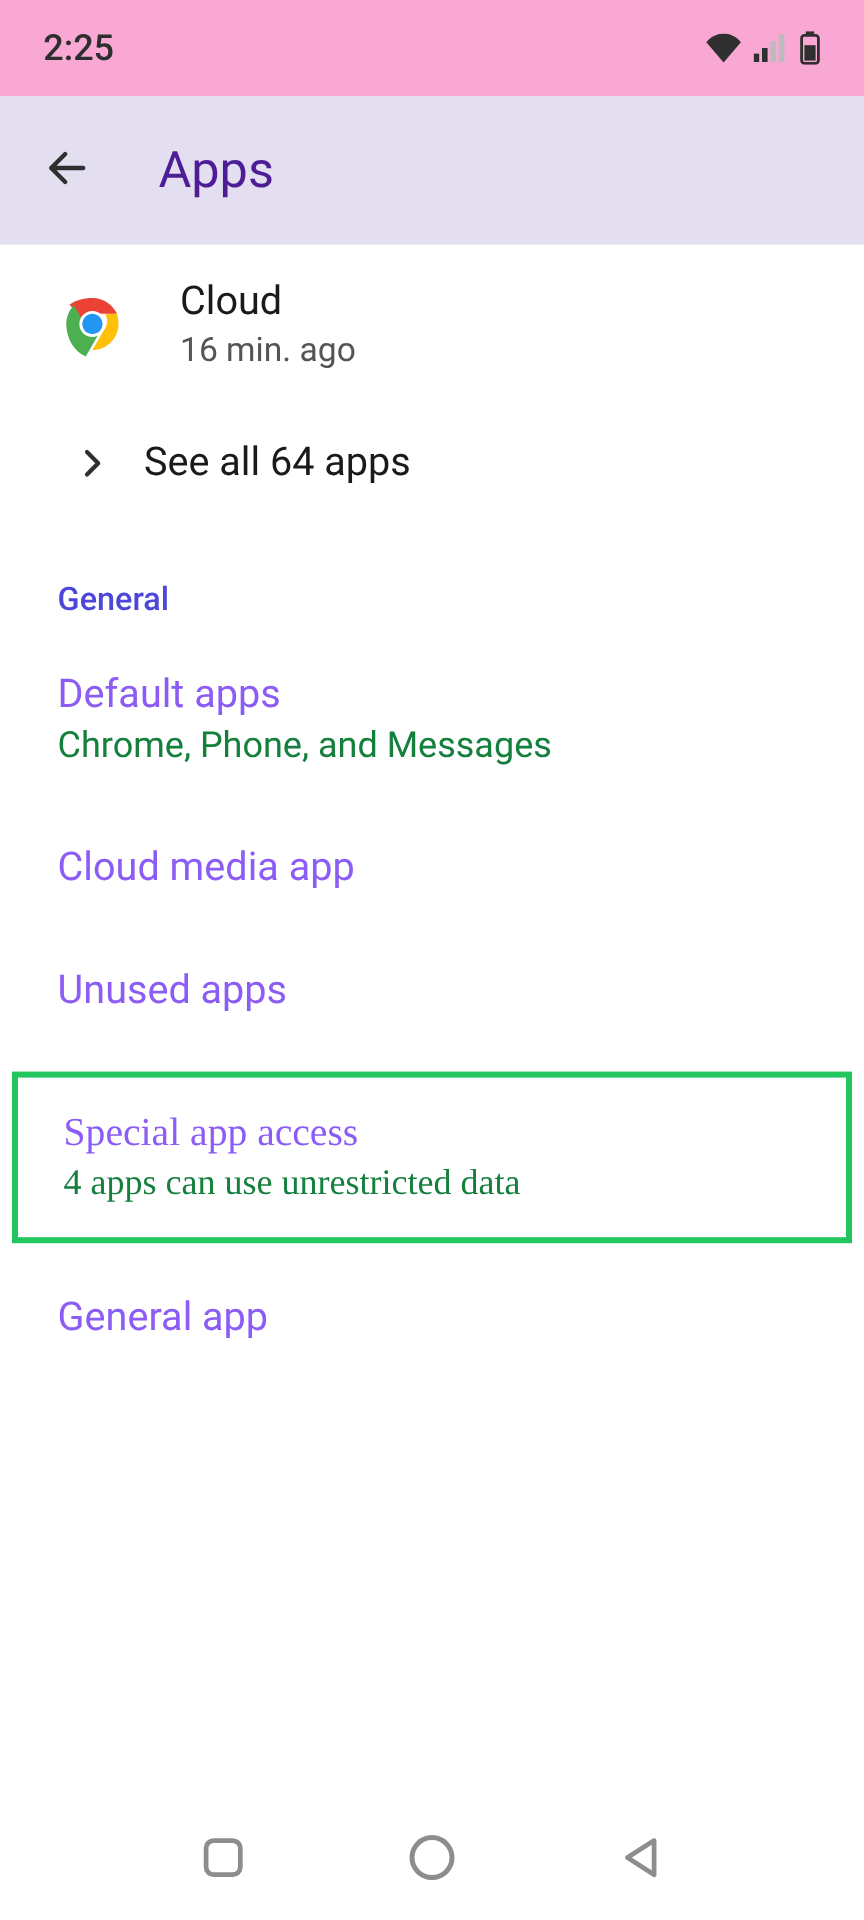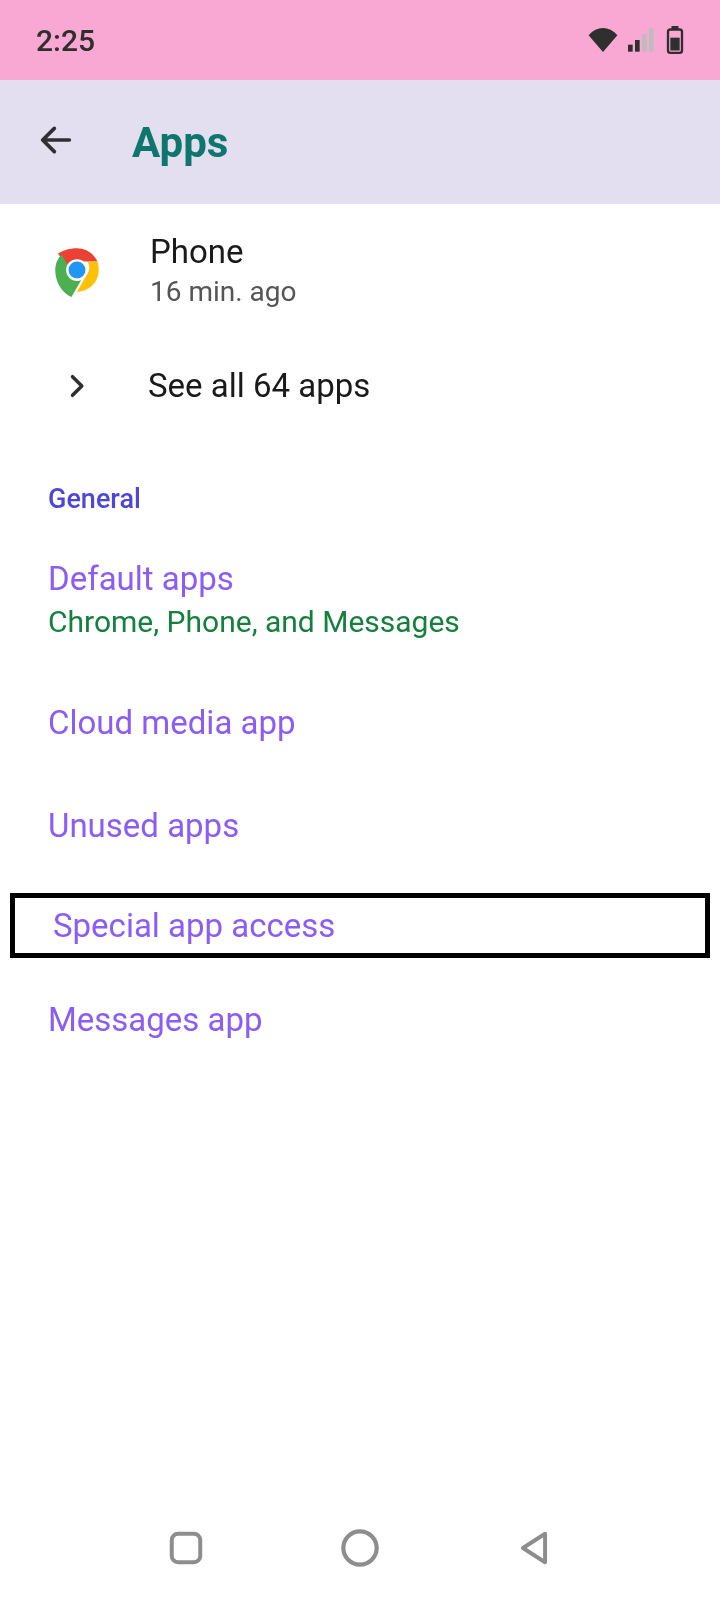--- a/index.html
+++ b/index.html
@@ -35,22 +35,22 @@
     display: flex;
     align-items: center;
     padding-left: 36px;
     gap: 56px;
   }
   .back-arrow {
     color: #2f2f2f;
   }
   .header-title {
     font-size: 42px;
-    font-weight: 700;
-    color: #0f766e;
+    font-weight: 400;
+    color: #4c1d95;
   }
   .content {
     background: #ffffff;
   }
   .app-row {
     display: flex;
     align-items: center;
     padding: 28px 48px;
     gap: 44px;
   }
@@ -68,21 +68,21 @@
   }
   .app-sub {
     font-size: 28px;
     color: #555;
     margin-top: 4px;
   }
   .see-all-row {
     display:flex;
     align-items:center;
     padding: 30px 48px 30px 62px;
-    gap: 58px;
+    gap: 30px;
   }
   .see-all-text {
     font-size: 33px;
     color: #1a1a1a;
   }
   .section-header {
     font-size: 27px;
     color: #4c47d8;
     font-weight: 500;
     padding: 48px 48px 16px 48px;
@@ -93,23 +93,24 @@
   .setting-title {
     font-size: 33px;
     color: #8b5cf6;
   }
   .setting-sub {
     font-size: 30px;
     color: #15803d;
     margin-top: 6px;
   }
   .highlight-box {
-    border: 5px solid #000000;
+    border: 5px solid #22c55e;
     margin: 0 10px;
-    padding: 8px 38px;
+    padding: 28px 38px;
+    font-family: Liberation Serif, serif;
   }
   .nav-bar {
     position: absolute;
     bottom: 0;
     left: 0;
     right: 0;
     height: 100px;
     display: flex;
     align-items: center;
     justify-content: space-around;
@@ -156,21 +157,21 @@
       <svg width="58" height="58" viewBox="0 0 48 48">
         <circle cx="24" cy="24" r="22" fill="#fff"></circle>
         <path fill="#EA4335" d="M24 6c7.5 0 14 4.5 17 11H24c-3 0-5.7 1.4-7.4 3.7L8.2 10.6C12.2 7.7 17.9 6 24 6z"></path>
         <path fill="#4CAF50" d="M6 24c0-5 2-9.5 5.2-12.9l8.4 14.6c1.3 3.4 4.6 5.8 8.4 5.8l-8.6 14.9C11.6 43 6 34.2 6 24z"></path>
         <path fill="#FFC107" d="M42 24c0 9.9-8 18-18 18l8.6-14.9c1-1.5 1.6-3.2 1.6-5.1 0-1.7-.5-3.3-1.3-4.7L41 17c.7 2.2 1 4.5 1 7z"></path>
         <circle cx="24" cy="24" r="9" fill="#fff"></circle>
         <circle cx="24" cy="24" r="7" fill="#2196F3"></circle>
       </svg>
     </div>
     <div class="app-text">
-      <div class="app-title">Phone</div>
+      <div class="app-title">Cloud</div>
       <div class="app-sub">16 min. ago</div>
     </div>
   </div>
 
 
   <div class="see-all-row">
     <svg width="28" height="28" viewBox="0 0 24 24">
         <path fill="none" stroke="#2f2f2f" stroke-width="3" stroke-linecap="round" stroke-linejoin="round" d="M9 4l8 8-8 8"></path>
       </svg>
     <div class="see-all-text">See all 64 apps</div>
@@ -187,24 +188,25 @@
   <div class="setting-row" style="padding-top:36px;padding-bottom:36px;">
     <div class="setting-title">Cloud media app</div>
   </div>
 
   <div class="setting-row">
     <div class="setting-title">Unused apps</div>
   </div>
 
   <div class="highlight-box" style="margin-top:20px;">
     <div class="setting-title">Special app access</div>
+    <div class="setting-sub">4 apps can use unrestricted data</div>
   </div>
 
   <div class="setting-row" style="padding-top:42px;">
-    <div class="setting-title">Messages app</div>
+    <div class="setting-title">General app</div>
   </div>
 
 </div>
 
 <div class="nav-bar">
   <div class="nav-btn">
     <svg width="38" height="38" viewBox="0 0 24 24">
         <rect x="3" y="3" width="18" height="18" rx="4" fill="none" stroke="#8d8d8d" stroke-width="2.5"></rect>
       </svg>
   </div>

